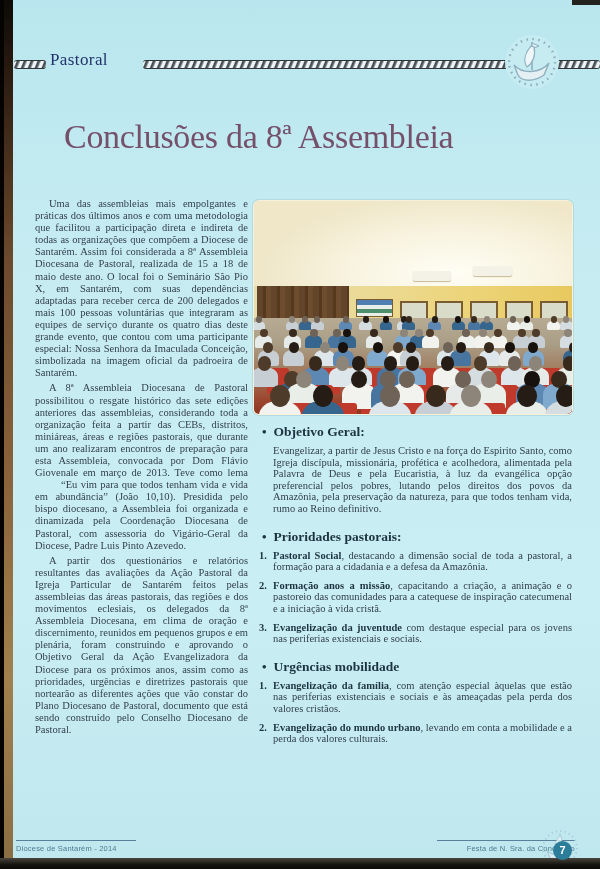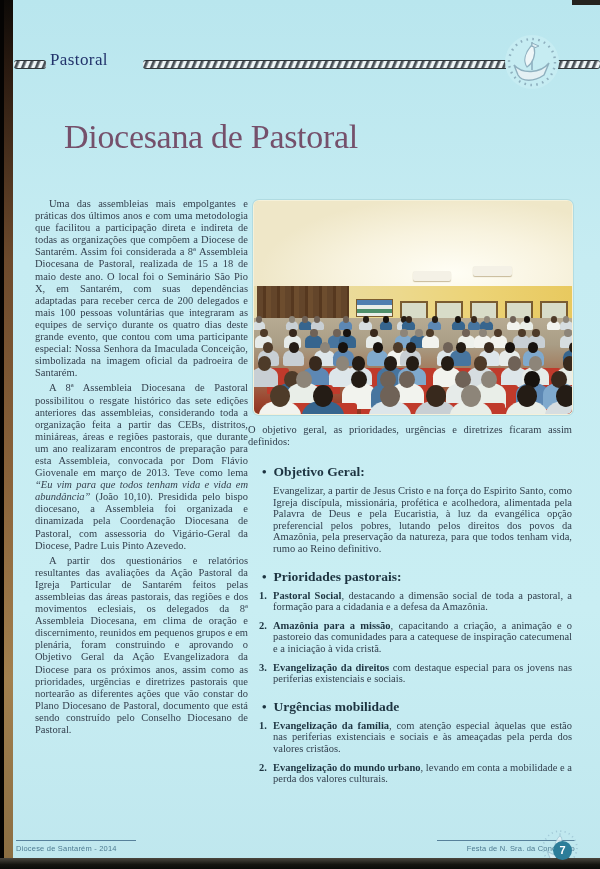--- a/index.html
+++ b/index.html
@@ -25,21 +25,21 @@
 
   
   .title{position:absolute;left:64px;top:92px;width:500px;color:#75506b;
      font-size:34px;line-height:44px;font-weight:400;letter-spacing:-.3px;}
   .title span{display:block;}
 
   
   .col-left{position:absolute;left:35px;top:198px;width:213px;color:#333f4d;
      font-size:10.5px;line-height:12.1px;text-align:justify;}
   .col-left p{margin:0 0 3px 0;text-indent:14px;}
-  .quote-italic{font-style:italic;}
+  .quote-italic{margin-left:26px;}
 
   
   .photo{position:absolute;left:253px;top:200px;width:318px;height:213px;border-radius:6px;overflow:hidden;
      border:1px solid rgba(255,255,255,.55);box-shadow:0 0 0 1px rgba(120,170,180,.25);background:#e9dfae;}
   .ph-ceiling{position:absolute;left:0;top:0;width:100%;height:40%;
      background:radial-gradient(ellipse 60% 90% at 62% 85%,#fffef5 0%,#f8f3df 55%,#efe7c8 100%);}
   .ph-backwall{position:absolute;left:0;top:40%;width:100%;height:23%;
      background:linear-gradient(90deg,#e7ddb0 0%,#ecd98e 45%,#ecd376 70%,#e8c95f 100%);}
   .ph-wood{position:absolute;left:1%;top:40%;width:29%;height:23%;
      background:repeating-linear-gradient(90deg,#63452a 0 6px,#56381f 6px 9px,#6d4d2e 9px 14px);}
@@ -93,21 +93,21 @@
   <svg class="emblem" viewBox="0 0 60 60">
     <circle cx="30" cy="30" r="27" fill="#c6ecf2"></circle>
     <circle cx="30" cy="30" r="23" fill="none" stroke="#8fb0bf" stroke-width="2.4" stroke-dasharray="1.6 4.4"></circle>
     <line x1="30" y1="10" x2="30" y2="38" stroke="#8fb0bf" stroke-width="1.6"></line>
     <path d="M30,11 L37,14 L30,17 Z" fill="#dfeef3" stroke="#8fb0bf" stroke-width="1"></path>
     <path d="M29,14 C23,21 21,29 25,35 C31,31 34,23 32,15 Z" fill="#eef6f8" stroke="#8fb0bf" stroke-width="1.2"></path>
     <path d="M12,33 C20,42 38,42 47,31 L42,43 C32,50 20,50 16,43 Z" fill="#e4f0f4" stroke="#8fb0bf" stroke-width="1.4"></path>
   </svg>
 
   <h1 class="title">
-    <span>Diocesana de Pastoral</span>
+    <span>Conclusões da 8ª Assembleia</span>
   </h1>
 
   <div class="col-left">
     <p>Uma das assembleias mais empolgantes e práticas dos últimos anos e com uma metodologia que facilitou a participação direta e indireta de todas as organizações que compõem a Diocese de Santarém. Assim foi considerada a 8ª Assembleia Diocesana de Pastoral, realizada de 15 a 18 de maio deste ano. O local foi o Seminário São Pio X, em Santarém, com suas dependências adaptadas para receber cerca de 200 delegados e mais 100 pessoas voluntárias que integraram as equipes de serviço durante os quatro dias deste grande evento, que contou com uma participante especial: Nossa Senhora da Imaculada Conceição, simbolizada na imagem oficial da padroeira de Santarém.</p>
     <p><span>A 8ª Assembleia Diocesana de Pastoral possibilitou o resgate histórico das sete edições anteriores das assembleias, considerando toda a organização feita a partir das CEBs, distritos, miniáreas, áreas e regiões pastorais, que durante um ano realizaram encontros de preparação para esta Assembleia, convocada por Dom Flávio Giovenale em março de 2013. Teve como lema </span><span class="quote-italic">“Eu vim para que todos tenham vida e vida em abundância”</span><span> (João 10,10). Presidida pelo bispo diocesano, a Assembleia foi organizada e dinamizada pela Coordenação Diocesana de Pastoral, com assessoria do Vigário-Geral da Diocese, Padre Luis Pinto Azevedo.</span></p>
     <p>A partir dos questionários e relatórios resultantes das avaliações da Ação Pastoral da Igreja Particular de Santarém feitos pelas assembleias das áreas pastorais, das regiões e dos movimentos eclesiais, os delegados da 8ª Assembleia Diocesana, em clima de oração e discernimento, reunidos em pequenos grupos e em plenária, foram construindo e aprovando o Objetivo Geral da Ação Evangelizadora da Diocese para os próximos anos, assim como as prioridades, urgências e diretrizes pastorais que nortearão as diferentes ações que vão constar do Plano Diocesano de Pastoral, documento que está sendo construído pelo Conselho Diocesano de Pastoral.</p>
   </div>
 
   <div class="photo" title="Plenário lotado da assembleia: participantes de camiseta branca sentados em cadeiras vermelhas num salão de paredes amarelas com janelas e painel de madeira">
     <div class="ph-ceiling"></div>
@@ -287,46 +287,45 @@
         <div class="head" style="left: 65.0885%; top: 70%; width: 20px; height: 21.6px; background: rgb(141, 133, 121); z-index: 11;"></div>
         <div class="torso" style="left: 82.7053%; top: calc(70% + 15.6px); width: 42px; height: 32px; margin-left: -11px; background: rgb(233, 238, 232); z-index: 11;"></div>
         <div class="head" style="left: 82.7053%; top: 70%; width: 20px; height: 21.6px; background: rgb(36, 28, 21); z-index: 11;"></div>
         <div class="chair" style="left: 98.0351%; top: calc(70% + 18px); width: 34px; height: 40px; z-index: 10;"></div>
         <div class="torso" style="left: 95.0351%; top: calc(70% + 15.6px); width: 42px; height: 32px; margin-left: -11px; background: rgb(214, 221, 224); z-index: 11;"></div>
         <div class="head" style="left: 95.0351%; top: 70%; width: 20px; height: 21.6px; background: rgb(36, 28, 21); z-index: 11;"></div>
       </div>
   </div>
 
   <div class="col-right">
-    <p class="intro">O objetivo geral, as prioridades, urgências e diretrizes ficaram assim definidos:</p>
 
     <div class="section">
       <div class="sec-heading">
         <span class="bullet">•</span>
         <span>Objetivo Geral:</span>
       </div>
       <p class="sec-body">Evangelizar, a partir de Jesus Cristo e na força do Espirito Santo, como Igreja discípula, missionária, profética e acolhedora, alimentada pela Palavra de Deus e pela Eucaristia, à luz da evangélica opção preferencial pelos pobres, lutando pelos direitos dos povos da Amazônia, pela preservação da natureza, para que todos tenham vida, rumo ao Reino definitivo.</p>
     </div>
 
     <div class="section">
       <div class="sec-heading">
         <span class="bullet">•</span>
         <span>Prioridades pastorais:</span>
       </div>
       <div class="item">
         <span class="num">1.</span>
         <span class="itext"><span class="lead">Pastoral Social</span><span>, destacando a dimensão social de toda a pastoral, a formação para a cidadania e a defesa da Amazônia.</span></span>
       </div>
       <div class="item">
         <span class="num">2.</span>
-        <span class="itext"><span class="lead">Amazônia para a missão</span><span>, capacitando a criação, a animação e o pastoreio das comunidades para a catequese de inspiração catecumenal e a iniciação à vida cristã.</span></span>
+        <span class="itext"><span class="lead">Formação anos a missão</span><span>, capacitando a criação, a animação e o pastoreio das comunidades para a catequese de inspiração catecumenal e a iniciação à vida cristã.</span></span>
       </div>
       <div class="item">
         <span class="num">3.</span>
-        <span class="itext"><span class="lead">Evangelização da direitos</span><span> com destaque especial para os jovens nas periferias existenciais e sociais.</span></span>
+        <span class="itext"><span class="lead">Evangelização da juventude</span><span> com destaque especial para os jovens nas periferias existenciais e sociais.</span></span>
       </div>
     </div>
 
     <div class="section">
       <div class="sec-heading">
         <span class="bullet">•</span>
         <span>Urgências mobilidade</span>
       </div>
       <div class="item">
         <span class="num">1.</span>

